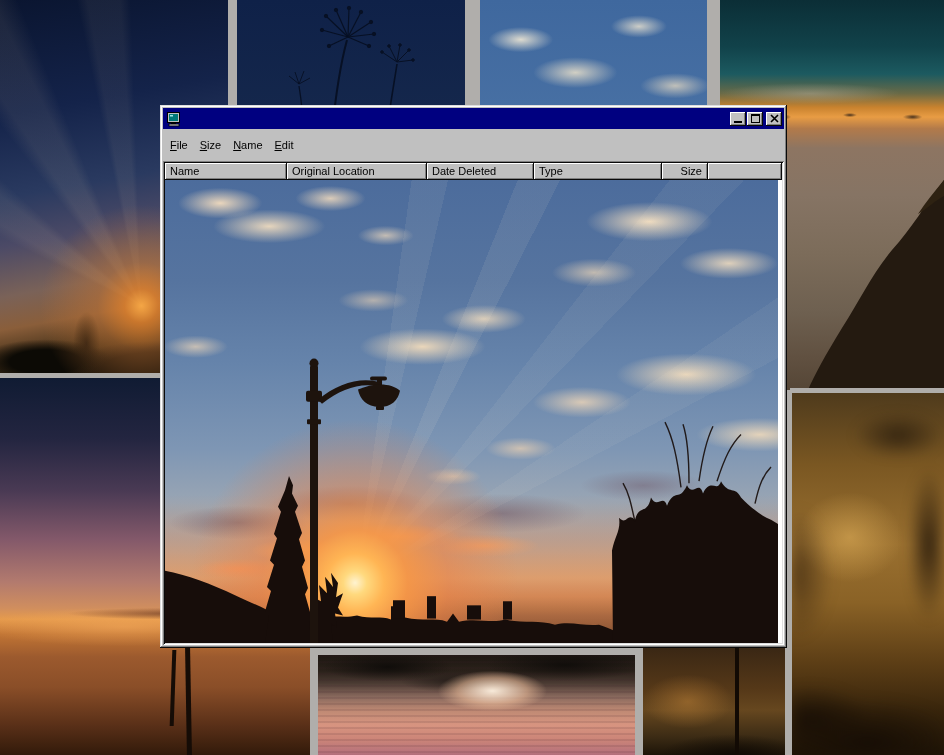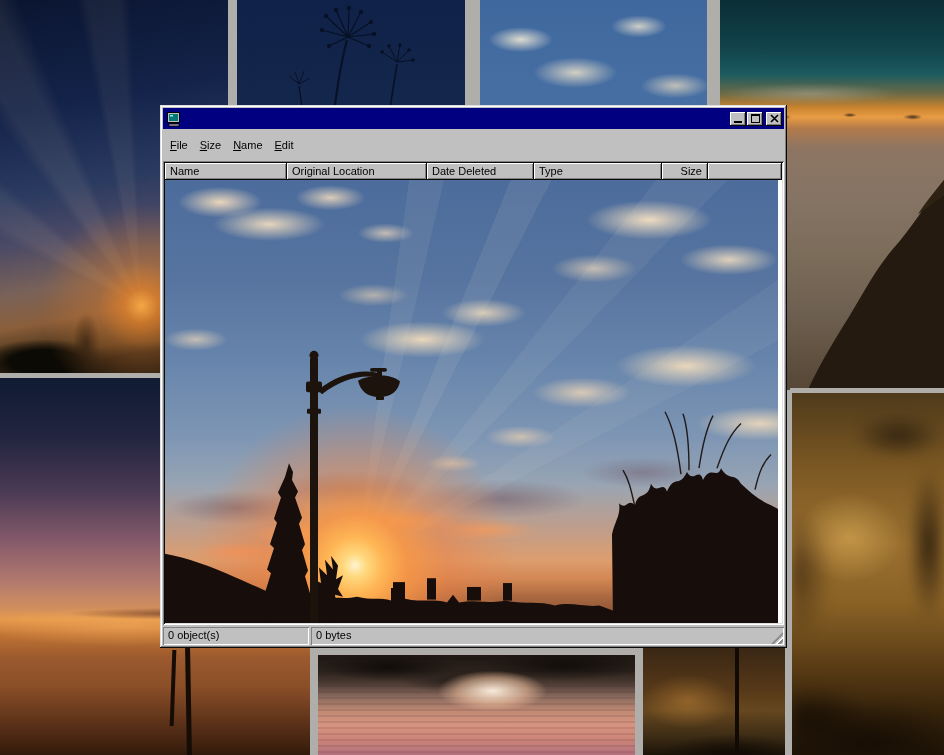--- a/index.html
+++ b/index.html
@@ -329,22 +329,15 @@
             <path d="M153,216 C172,200 194,194 212,198 L213,203 C196,199 176,205 157,220 Z"></path>
             <rect x="205" y="193" width="17" height="4" rx="2"></rect>
             <rect x="212" y="196" width="5" height="10"></rect>
             <path d="M193,206 C208,199 226,199 235,207 C233,217 226,223 214,223 C202,223 195,216 193,206 Z"></path>
             <rect x="211" y="222" width="8" height="4" rx="1"></rect>
           </g>
         </svg>
       </div>
     </div>
 
-    <div id="statusbar">
-      <div class="status-panel" id="status-objects">0 object(s)</div>
-      <div class="status-panel" id="status-bytes">
-        <span>0 bytes</span>
-        <div id="resize-grip"></div>
-      </div>
-    </div>
 
   </div>
 </div>
 
 </body></html>

